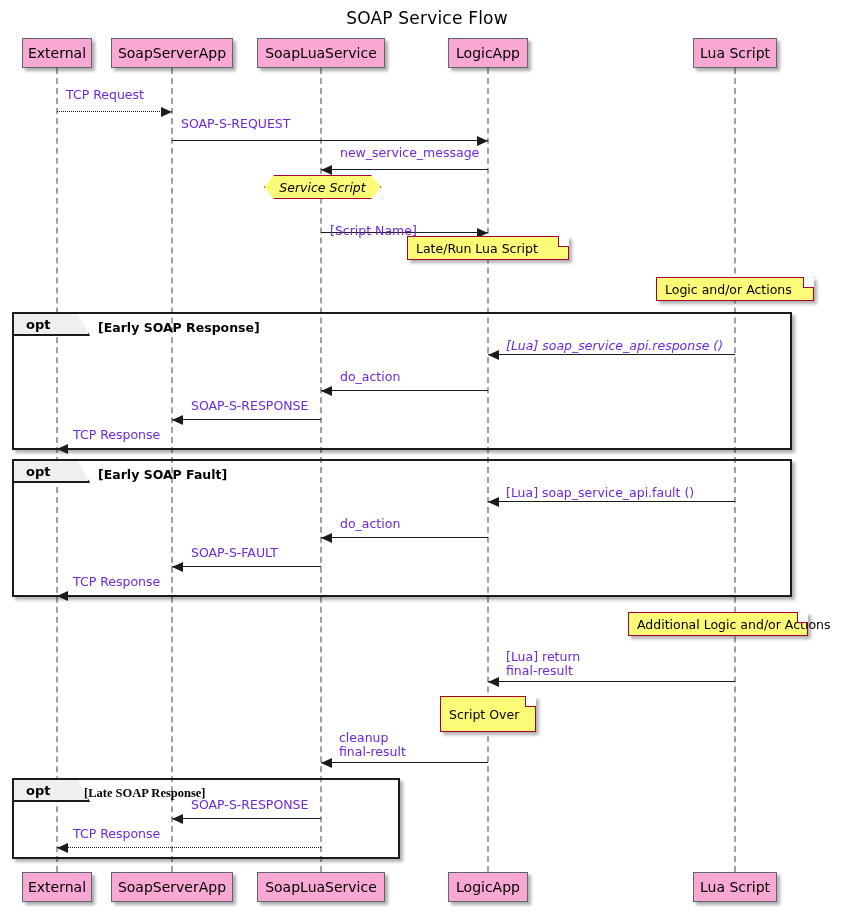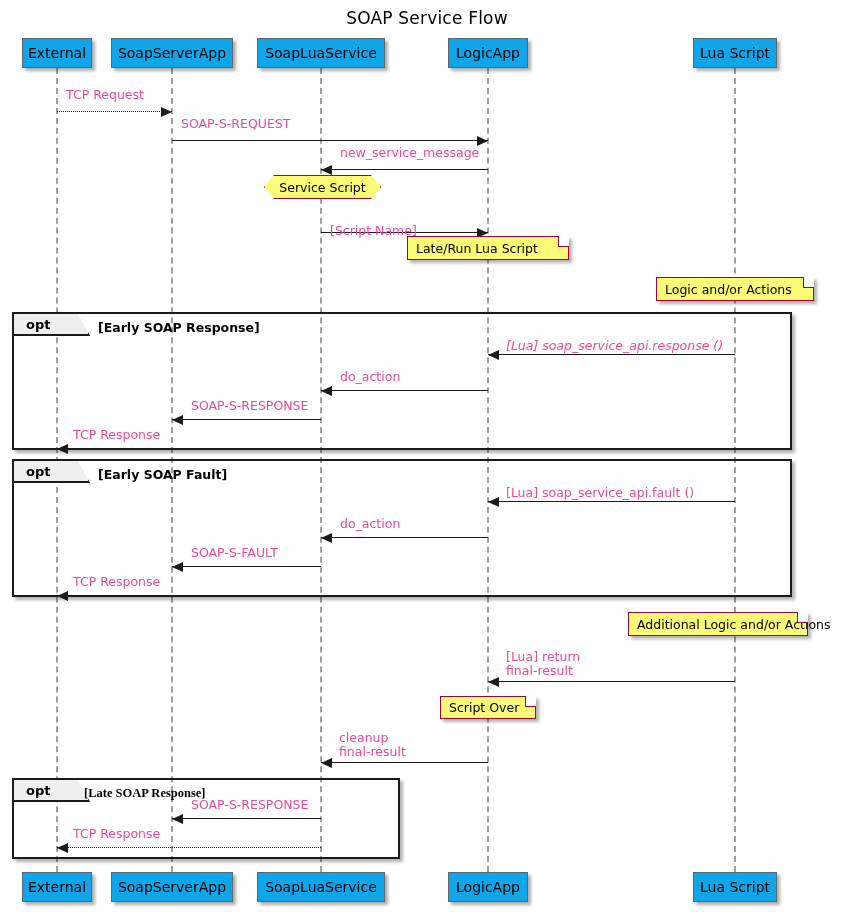--- a/index.html
+++ b/index.html
@@ -10,48 +10,48 @@
 
   
   .title{position:absolute;left:0;top:8px;width:854px;text-align:center;
          font-size:17px;letter-spacing:.2px;color:#000;}
 
   
   .lifeline{position:absolute;width:0;border-left:2px dashed #a0a0a0;}
 
   
   .actor{position:absolute;box-sizing:border-box;height:30px;
-         background:#0ea5e9;border:1px solid #5b6670;
+         background:#f9a8d4;border:1px solid #5b6670;
          box-shadow:3px 3px 3px rgba(0,0,0,.32);
          display:flex;align-items:center;justify-content:center;
          font-size:14px;color:#000;white-space:nowrap;}
 
   
   .arrow{position:absolute;height:0;border-top:1.4px solid #1b1b1b;}
   .arrow.dotted{border-top:1.4px dotted #1b1b1b;}
   .head{position:absolute;width:0;height:0;}
   .head.r{border-top:5px solid transparent;border-bottom:5px solid transparent;
           border-left:11px solid #1b1b1b;}
   .head.l{border-top:5px solid transparent;border-bottom:5px solid transparent;
           border-right:11px solid #1b1b1b;}
-  .msg{position:absolute;font-size:12.5px;color:#ec4899;white-space:pre;line-height:14px;}
+  .msg{position:absolute;font-size:12.5px;color:#6d28d9;white-space:pre;line-height:14px;}
 
   
   .note{position:absolute;box-sizing:border-box;background:#fbfb77;
         border:1.4px solid #a80036;box-shadow:3px 3px 3px rgba(0,0,0,.30);
         font-size:12.5px;color:#000;display:flex;align-items:center;
         padding:3px 8px;white-space:nowrap;}
   .note .fold{position:absolute;right:-1px;top:-1px;width:10px;height:10px;
         background:#ffffff;border-left:1.4px solid #a80036;
         border-bottom:1.4px solid #a80036;}
   .hnote{position:absolute;box-sizing:border-box;background:#fbfb77;
         border:1.4px solid #a80036;box-shadow:3px 3px 3px rgba(0,0,0,.30);
         font-size:12.5px;color:#000;display:flex;align-items:center;
         justify-content:center;white-space:nowrap;
-        clip-path:polygon(10px 0,calc(100% - 10px) 0,100% 50%,calc(100% - 10px) 100%,10px 100%,0 50%);}
+        clip-path:polygon(10px 0,calc(100% - 10px) 0,100% 50%,calc(100% - 10px) 100%,10px 100%,0 50%);font-style:italic;}
 
   
   .frag{position:absolute;box-sizing:border-box;border:2px solid #1b1b1b;
         background:transparent;box-shadow:3px 3px 3px rgba(0,0,0,.30);}
   .frag-tab{position:absolute;box-sizing:border-box;height:22px;
         background:#efefef;border-right:2px solid #1b1b1b;
         border-bottom:2px solid #1b1b1b;
         display:flex;align-items:center;padding-left:12px;
         font-size:13px;font-weight:bold;color:#000;
         clip-path:polygon(0 0,calc(100% - 12px) 0,100% 100%,0 100%);}
@@ -144,21 +144,21 @@
         <span class="fold"></span>
       </div>
       <div class="note" style="left: 656px; top: 277px; width: 158px; height: 24px;">
         <span>Logic and/or Actions</span>
         <span class="fold"></span>
       </div>
       <div class="note" style="left: 628px; top: 612px; width: 180px; height: 24px;">
         <span>Additional Logic and/or Actions</span>
         <span class="fold"></span>
       </div>
-      <div class="note" style="left: 440px; top: 696px; width: 96px; height: 23px;">
+      <div class="note" style="left: 440px; top: 696px; width: 96px; height: 36px;">
         <span>Script Over</span>
         <span class="fold"></span>
       </div>
     </div>
   <div id="actors-top">
       <div class="actor" style="left: 22px; top: 38px; width: 70px;">External</div>
       <div class="actor" style="left: 111px; top: 38px; width: 122px;">SoapServerApp</div>
       <div class="actor" style="left: 257px; top: 38px; width: 128px;">SoapLuaService</div>
       <div class="actor" style="left: 448px; top: 38px; width: 80px;">LogicApp</div>
       <div class="actor" style="left: 693px; top: 38px; width: 84px;">Lua Script</div>

